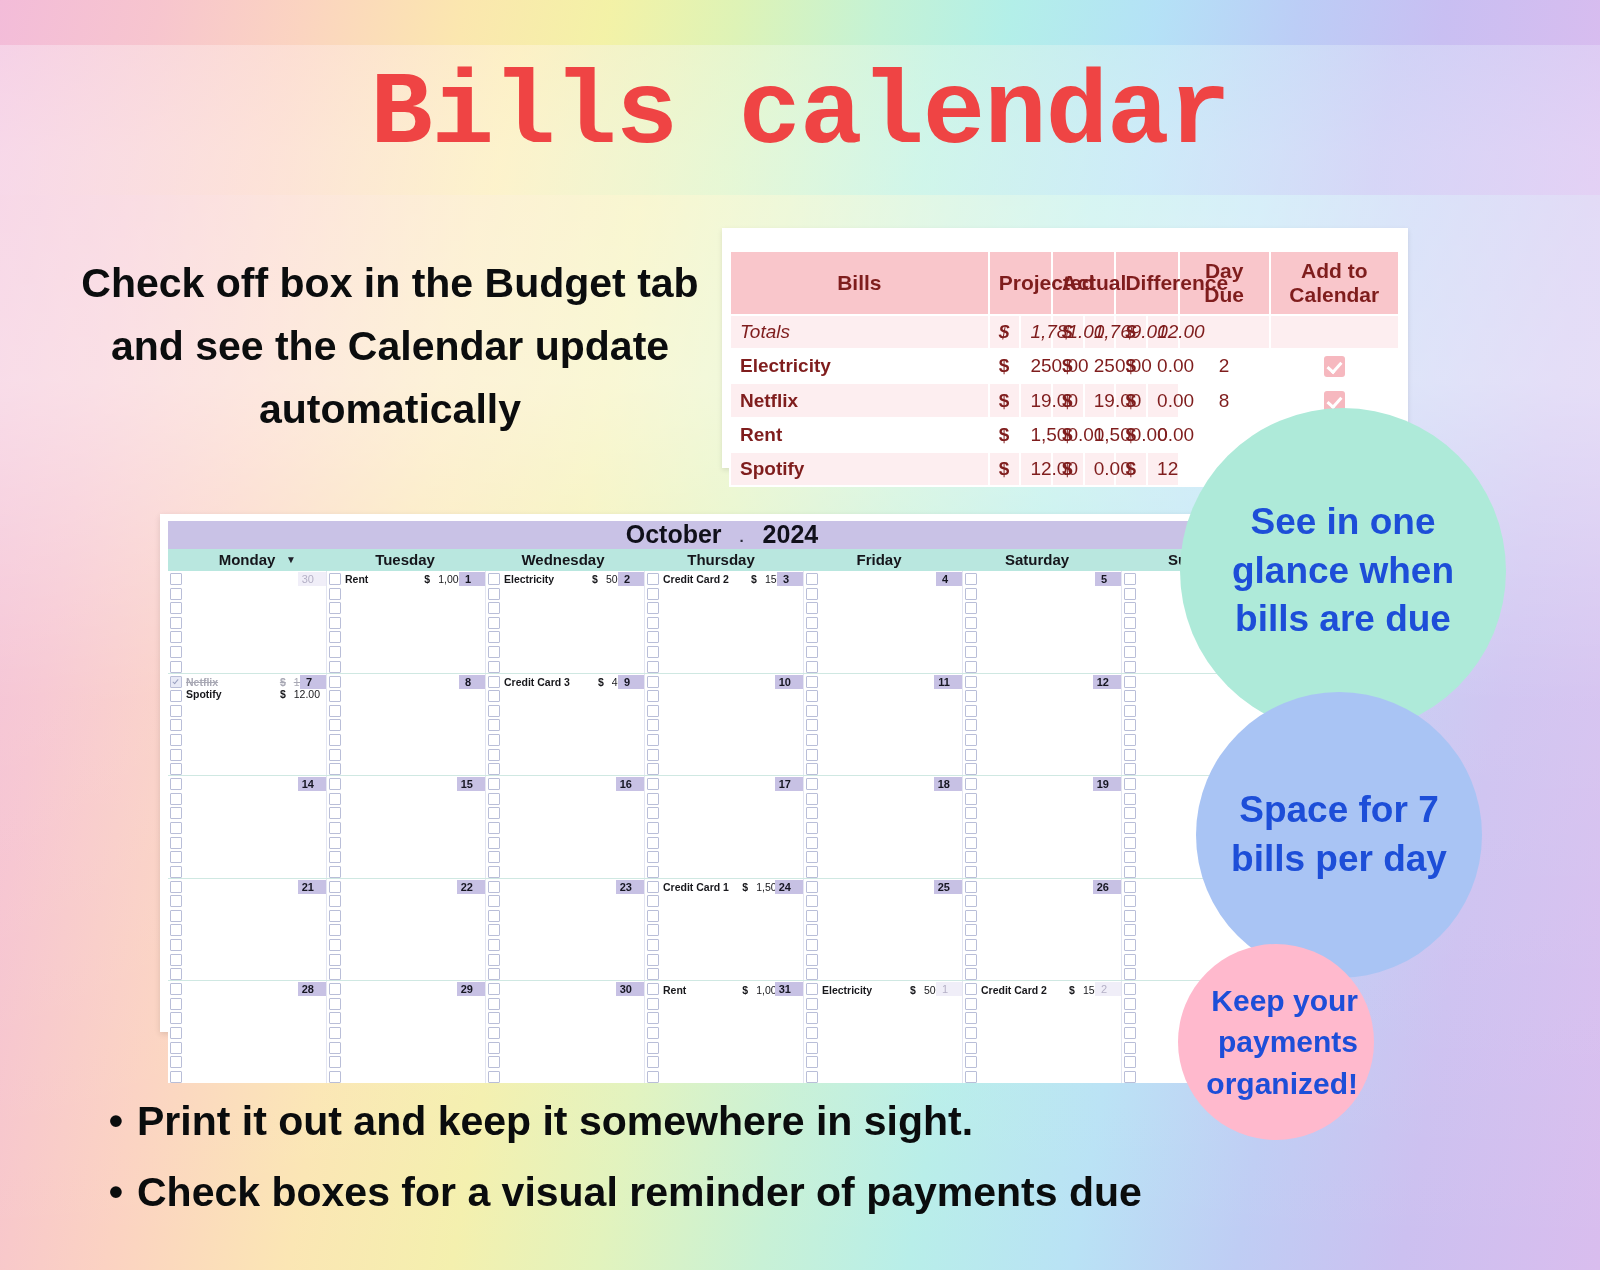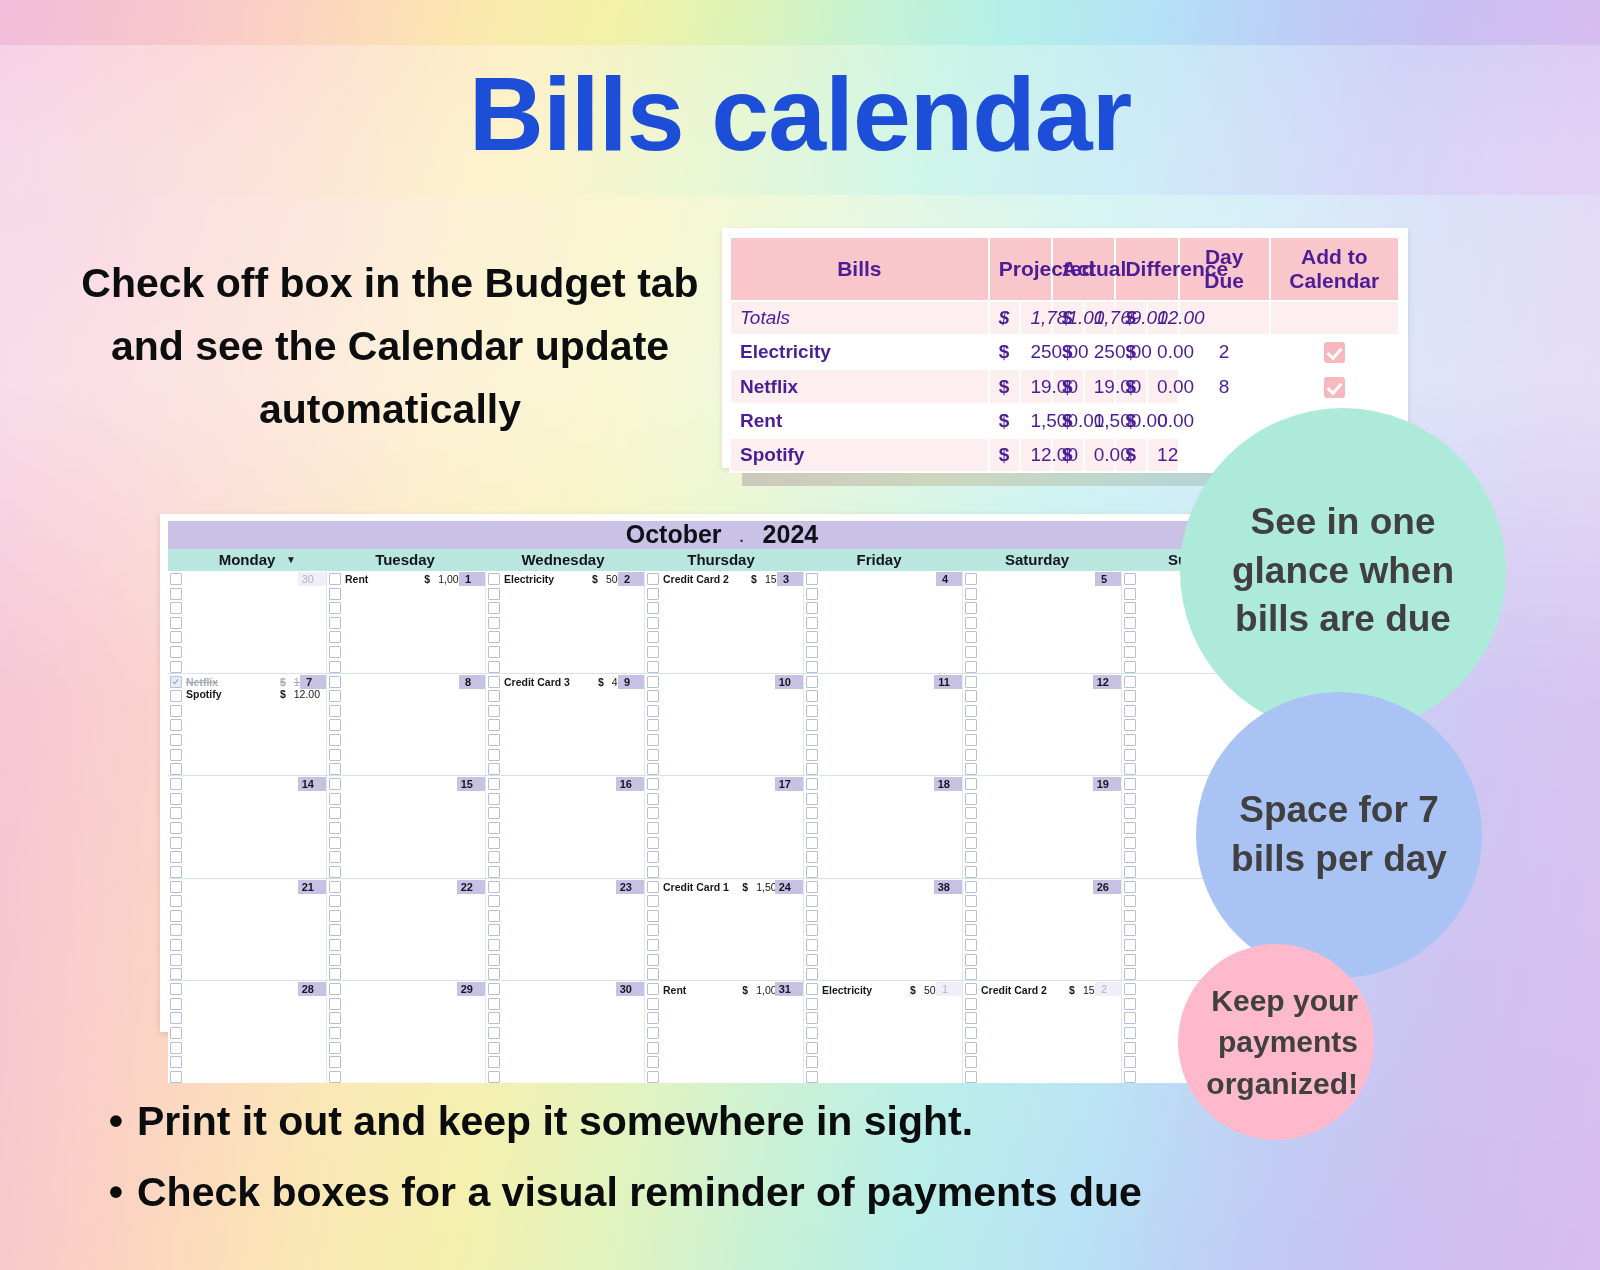--- a/index.html
+++ b/index.html
@@ -49,46 +49,46 @@
         rgba(253,226,214,.72) 18%,
         rgba(253,243,201,.72) 32%,
         rgba(226,247,213,.72) 46%,
         rgba(201,245,236,.72) 58%,
         rgba(203,231,250,.72) 72%,
         rgba(213,208,246,.72) 86%,
         rgba(228,205,244,.72) 100%);
   }
   #page-title{
     position:absolute;left:0;top:58px;width:1600px;text-align:center;
-    font-size:104px;font-weight:700;color:#1d4ed8;letter-spacing:-1px;
+    font-size:104px;font-weight:700;color:#ef4444;letter-spacing:-1px;
     line-height:1.08;
-    font-family:Liberation Sans, sans-serif;
+    font-family:Liberation Mono, monospace;
   }
 
   
   #intro{
     position:absolute;left:60px;top:252px;width:660px;text-align:center;
     font-size:41px;font-weight:700;color:#0b0d0e;line-height:1.54;
   }
 
   
   #budget-shadow{
     position:absolute;left:742px;top:246px;width:666px;height:240px;
     background:linear-gradient(100deg,#b6a7ae,#c7c3a4,#a9c6bd,#9fb3c9);
     opacity:.62;
   }
   #budget-card{
     position:absolute;left:722px;top:228px;width:686px;height:240px;
     background:#ffffff;overflow:hidden;
     box-shadow:0 2px 5px rgba(0,0,0,.10);
   }
   #budget-table{
-    position:absolute;left:729px;top:236px;width:671px;
+    position:absolute;left:729px;top:250px;width:671px;
     border-collapse:collapse;table-layout:fixed;
-    font-size:19px;color:#4c1d95;
+    font-size:19px;color:#7f1d1d;
   }
   #budget-table th,#budget-table td{
     padding:5px 9px;border:2px solid #ffffff;white-space:nowrap;
   }
   #budget-table thead th{
     background:#f9c6cb;font-weight:700;font-size:21px;text-align:center;
     height:52px;vertical-align:middle;line-height:1.12;
   }
   .bt-bills   {width:168px;}
   .bt-cur     {width:26px;text-align:left;font-weight:700;}
@@ -186,21 +186,21 @@
     position:absolute;left:95px;top:1086px;width:1370px;
     font-size:41px;font-weight:700;color:#0a0c0d;line-height:1.72;
   }
   #bullets .bl{display:flex;align-items:flex-start;}
   #bullets .dot{flex:0 0 42px;text-align:center;}
 
   
   .circle{
     position:absolute;border-radius:50%;
     display:flex;align-items:center;justify-content:center;text-align:center;
-    color:#404040;font-weight:700;
+    color:#1d4ed8;font-weight:700;
   }
   #circle-mint{
     left:1180px;top:408px;width:326px;height:326px;background:#aeead9;
     font-size:37px;line-height:1.32;
   }
   #circle-blue{
     left:1196px;top:692px;width:286px;height:286px;background:#a9c4f4;
     font-size:37px;line-height:1.32;
   }
   #circle-pink{
@@ -721,21 +721,21 @@
         <div class="chk-col">
           <div class="cb"></div>
           <div class="cb"></div>
           <div class="cb"></div>
           <div class="cb"></div>
           <div class="cb"></div>
           <div class="cb"></div>
           <div class="cb"></div>
         </div>
         <div class="day-body">
-          <div class="daynum">38</div>
+          <div class="daynum">25</div>
         </div>
       </div>
       <div class="cal-day">
         <div class="chk-col">
           <div class="cb"></div>
           <div class="cb"></div>
           <div class="cb"></div>
           <div class="cb"></div>
           <div class="cb"></div>
           <div class="cb"></div>

